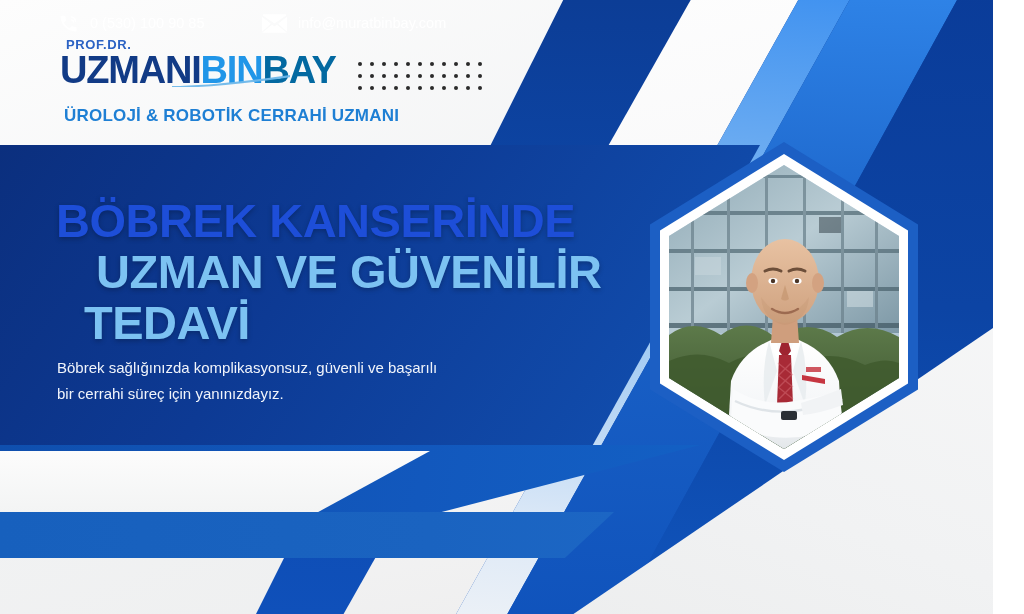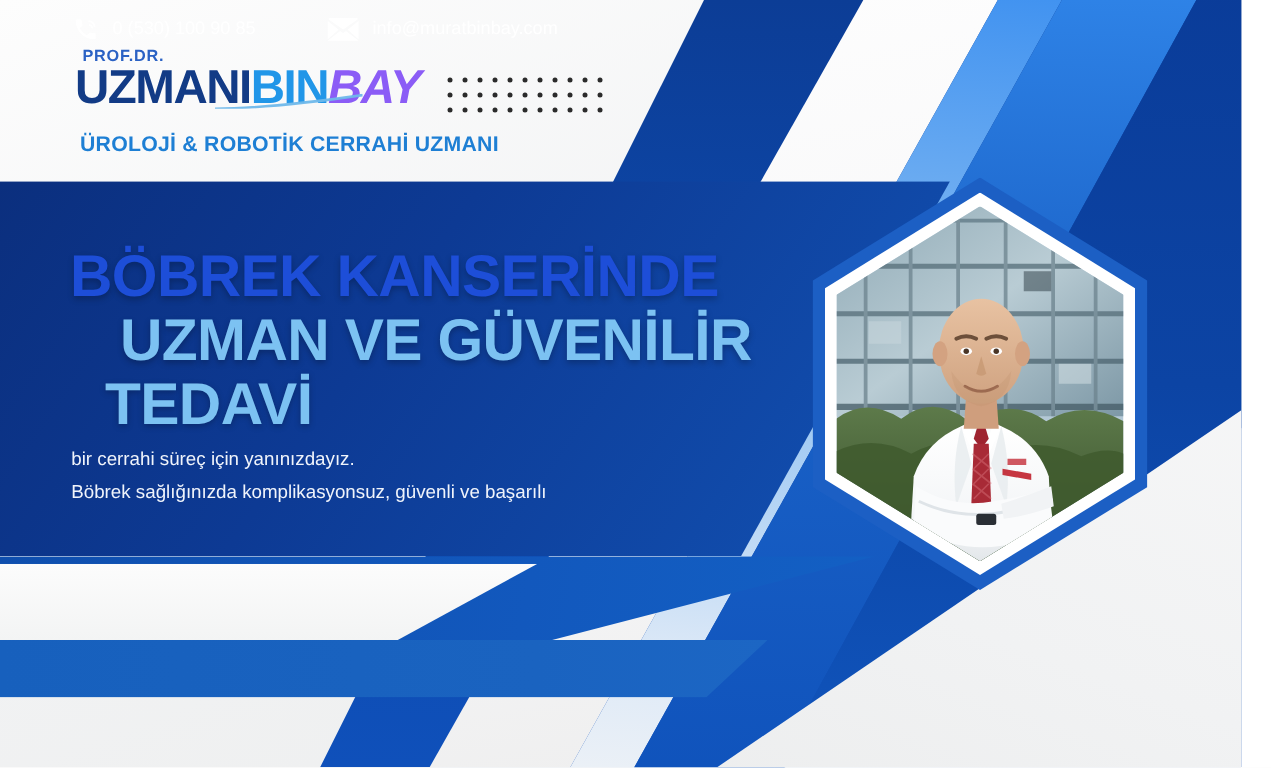--- a/index.html
+++ b/index.html
@@ -125,21 +125,21 @@
   .logo-main {
     position: relative;
     font-size: 38px;
     font-weight: bold;
     line-height: 1.02;
     letter-spacing: -1.2px;
     white-space: nowrap;
   }
   .logo-murat { color: #123b86; }
   .logo-bin { color: #2196e8; text-align: center; }
-  .logo-bay { color: #8b5cf6; font-style: italic; }
+  .logo-bay { color: #0369a1; }
   .logo-swoosh {
     position: absolute;
     left: 112px;
     top: 24px;
     width: 120px;
     height: 12px;
     pointer-events: none;
   }
   .logo-sub {
     font-size: 17px;
@@ -312,22 +312,22 @@
     </div>
   </div>
 
   <div class="headline">
     <div class="l1">BÖBREK KANSERİNDE</div>
     <div class="l2">UZMAN VE GÜVENİLİR</div>
     <div class="l3">TEDAVİ</div>
   </div>
 
   <div class="subcopy">
+    <div>Böbrek sağlığınızda komplikasyonsuz, güvenli ve başarılı</div>
     <div>bir cerrahi süreç için yanınızdayız.</div>
-    <div>Böbrek sağlığınızda komplikasyonsuz, güvenli ve başarılı</div>
   </div>
 
   <div class="hex-wrap">
     <div class="hex hex-outer"></div>
     <div class="hex hex-white"></div>
     <div class="hex hex-photo">
       <svg class="photo-canvas" viewBox="0 0 230 284" preserveAspectRatio="xMidYMid slice">
         <defs>
           <linearGradient id="sky" x1="0" y1="0" x2="0" y2="1">
             <stop offset="0%" stop-color="#cfe0ec"></stop>

